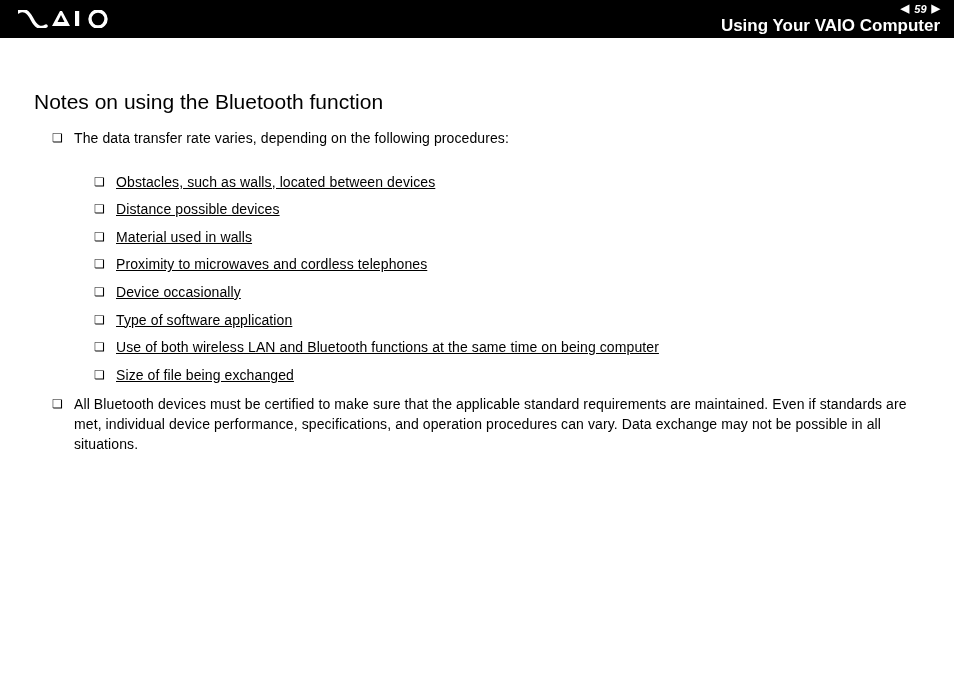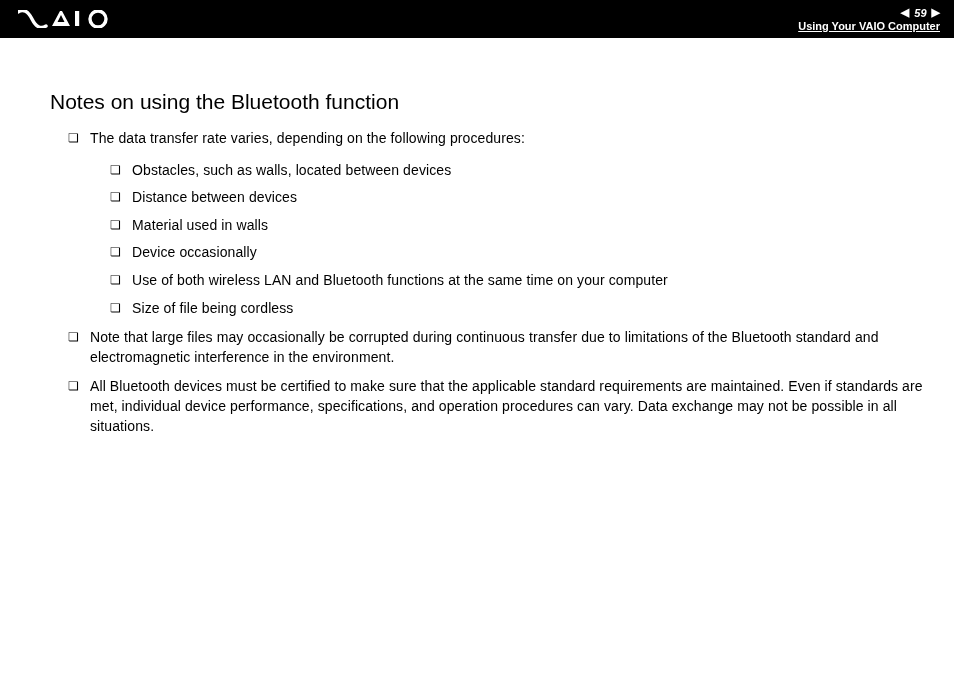--- a/index.html
+++ b/index.html
@@ -42,25 +42,24 @@
     font-weight: bold;
     font-style: italic;
   }
   .page-nav .tri {
     font-style: normal;
     font-size: 11px;
     line-height: 1;
   }
   .section-label {
     font-weight: bold;
-    font-size: 11px;
-    text-decoration: underline;
+    font-size: 17px;
   }
   .content {
-    padding: 52px 28px 0 50px;
+    padding: 52px 28px 0 34px;
   }
   h1 {
     font-size: 21px;
     font-weight: normal;
     margin-bottom: 15px;
   }
   ul.outer {
     list-style: none;
     padding-left: 18px;
   }
@@ -75,21 +74,22 @@
   ul.outer > li::before {
     content: "❏";
     position: absolute;
     left: 0;
     top: 1px;
     font-size: 12px;
   }
   ul.inner {
     list-style: none;
     padding-left: 20px;
-    margin-top: 12px;
+    margin-top: 24px;
+    text-decoration: underline;
   }
   ul.inner > li {
     font-size: 14px;
     line-height: 1.4;
     margin-bottom: 8px;
     position: relative;
     padding-left: 22px;
     letter-spacing: 0.1px;
   }
   ul.inner > li::before {
@@ -122,23 +122,24 @@
   </div>
 </div>
 
 <div class="content">
   <h1>Notes on using the Bluetooth function</h1>
   <ul class="outer">
     <li>
       <span>The data transfer rate varies, depending on the following procedures:</span>
       <ul class="inner">
         <li>Obstacles, such as walls, located between devices</li>
-        <li>Distance between devices</li>
+        <li>Distance possible devices</li>
         <li>Material used in walls</li>
+        <li>Proximity to microwaves and cordless telephones</li>
         <li>Device occasionally</li>
-        <li>Use of both wireless LAN and Bluetooth functions at the same time on your computer</li>
-        <li>Size of file being cordless</li>
+        <li>Type of software application</li>
+        <li>Use of both wireless LAN and Bluetooth functions at the same time on being computer</li>
+        <li>Size of file being exchanged</li>
       </ul>
     </li>
-    <li>Note that large files may occasionally be corrupted during continuous transfer due to limitations of the Bluetooth standard and electromagnetic interference in the environment.</li>
     <li>All Bluetooth devices must be certified to make sure that the applicable standard requirements are maintained. Even if standards are met, individual device performance, specifications, and operation procedures can vary. Data exchange may not be possible in all situations.</li>
   </ul>
 </div>
 
 </body></html>

